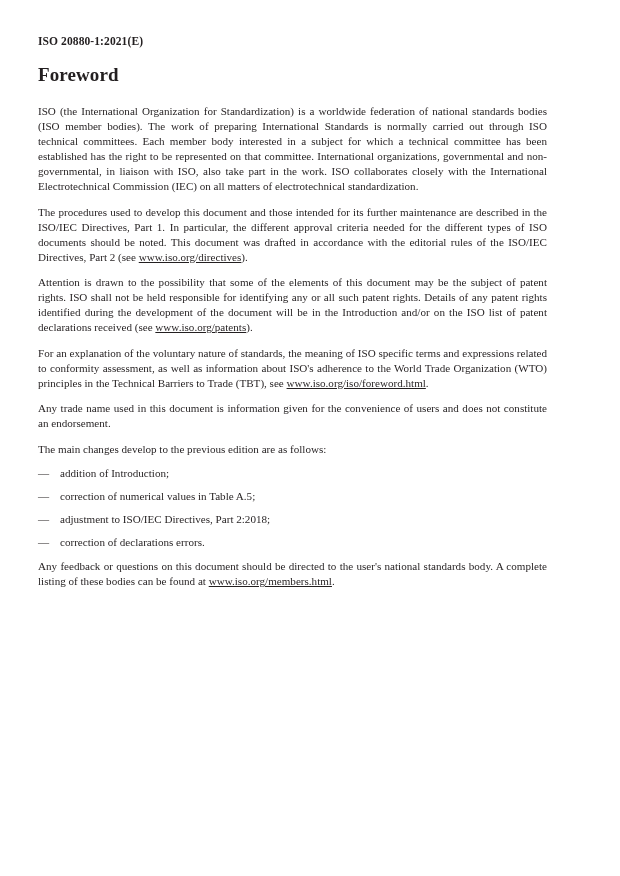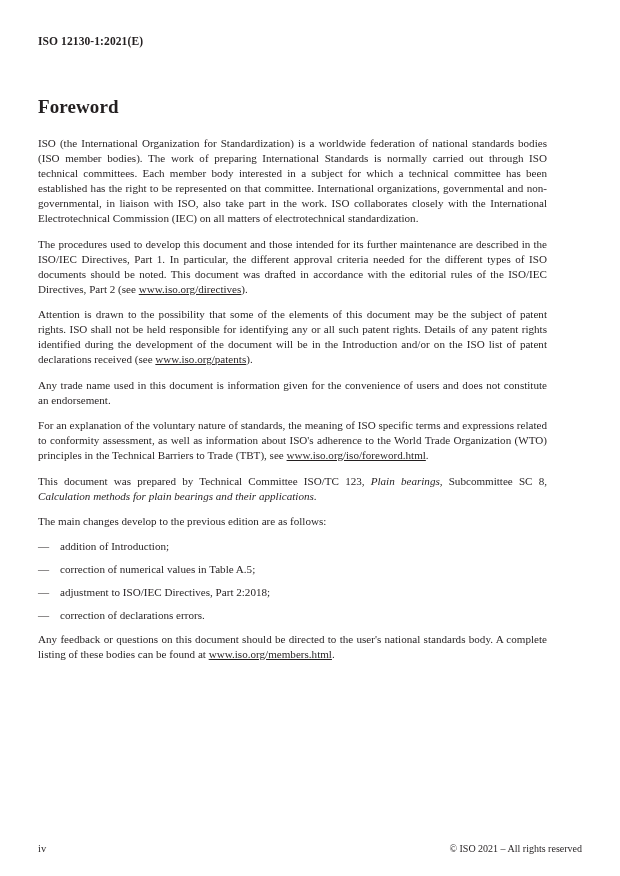--- a/index.html
+++ b/index.html
@@ -22,21 +22,21 @@
     left: 38px;
     top: 35px;
     font-size: 11.5px;
     font-weight: bold;
     letter-spacing: 0.1px;
     color: #231f20;
   }
   .content {
     position: absolute;
     left: 38px;
-    top: 96px;
+    top: 64px;
     width: 509px;
   }
   .page-title {
     font-size: 19px;
     font-weight: bold;
     margin: 0 0 18px 0;
     letter-spacing: 0.1px;
     color: #231f20;
   }
   p.body-text {
@@ -96,49 +96,46 @@
   }
   .footer-copyright {
     font-size: 10px;
   }
 </style>
 </head>
 <body>
 
 <div class="page">
 
-  <div class="doc-header">ISO 12130-1:2021(E)</div>
+  <div class="doc-header">ISO 20880-1:2021(E)</div>
 
   <div class="content">
 
     <h1 class="page-title">Foreword</h1>
 
     <p class="body-text">
       <span>ISO (the International Organization for Standardization) is a worldwide federation of national standards bodies (ISO member bodies). The work of preparing International Standards is normally carried out through ISO technical committees. Each member body interested in a subject for which a technical committee has been established has the right to be represented on that committee. International organizations, governmental and non-governmental, in liaison with ISO, also take part in the work. ISO collaborates closely with the International Electrotechnical Commission (IEC) on all matters of electrotechnical standardization.</span>
     </p>
 
     <p class="body-text">
       <span>The procedures used to develop this document and those intended for its further maintenance are described in the ISO/IEC Directives, Part 1. In particular, the different approval criteria needed for the different types of ISO documents should be noted. This document was drafted in accordance with the editorial rules of the ISO/IEC Directives, Part 2 (see </span><a class="link">www.iso.org/directives</a><span>).</span>
     </p>
 
     <p class="body-text">
       <span>Attention is drawn to the possibility that some of the elements of this document may be the subject of patent rights. ISO shall not be held responsible for identifying any or all such patent rights. Details of any patent rights identified during the development of the document will be in the Introduction and/or on the ISO list of patent declarations received (see </span><a class="link">www.iso.org/patents</a><span>).</span>
     </p>
 
     <p class="body-text">
-      <span>Any trade name used in this document is information given for the convenience of users and does not constitute an endorsement.</span>
-    </p>
-
-    <p class="body-text">
       <span>For an explanation of the voluntary nature of standards, the meaning of ISO specific terms and expressions related to conformity assessment, as well as information about ISO's adherence to the World Trade Organization (WTO) principles in the Technical Barriers to Trade (TBT), see </span><a class="link">www.iso.org/iso/foreword.html</a><span>.</span>
     </p>
 
     <p class="body-text">
-      <span>This document was prepared by Technical Committee ISO/TC 123, </span><em>Plain bearings</em><span>, Subcommittee SC 8, </span><em>Calculation methods for plain bearings and their applications</em><span>.</span>
+      <span>Any trade name used in this document is information given for the convenience of users and does not constitute an endorsement.</span>
     </p>
+
 
 
     <p class="body-text">
       <span>The main changes develop to the previous edition are as follows:</span>
     </p>
 
     <ul class="change-list">
       <li>
         <span class="dash">—</span><span>addition of Introduction;</span>
       </li>
@@ -153,18 +150,14 @@
       </li>
     </ul>
 
 
     <p class="body-text last-para">
       <span>Any feedback or questions on this document should be directed to the user's national standards body. A complete listing of these bodies can be found at </span><a class="link">www.iso.org/members.html</a><span>.</span>
     </p>
 
   </div>
 
-  <div class="footer">
-    <span class="footer-page">iv</span>
-    <span class="footer-copyright">© ISO 2021 – All rights reserved</span>
-  </div>
 
 </div>
 
 </body></html>

